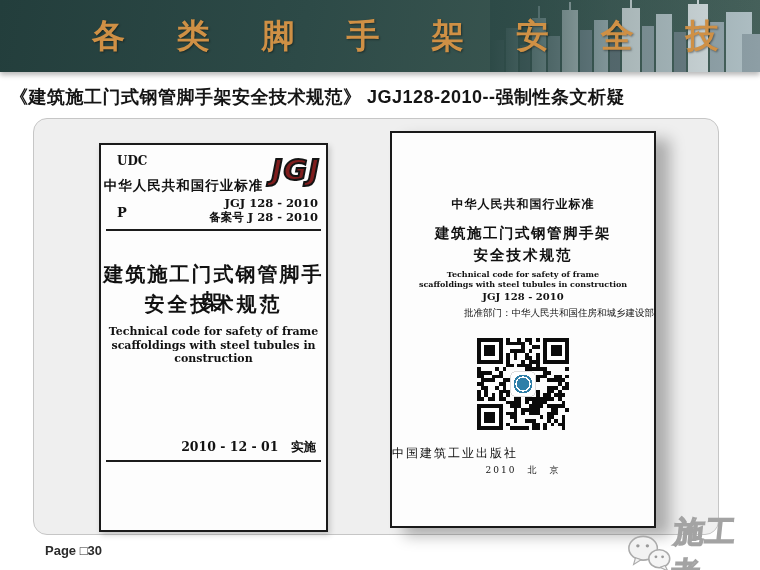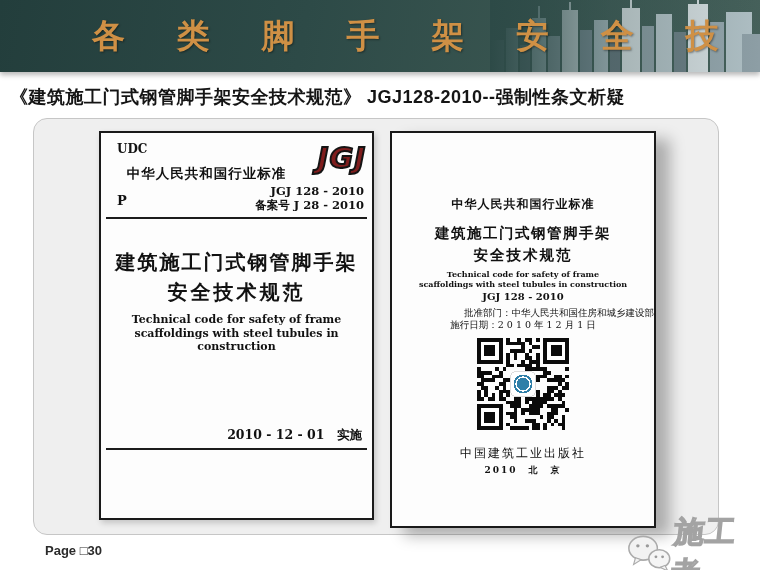--- a/index.html
+++ b/index.html
@@ -21,21 +21,21 @@
   .subtitle{position:absolute;left:0;top:85px;width:760px;text-align:left;
             font-size:18px;font-weight:bold;color:#151515;letter-spacing:.5px;margin-left:10px;}
 
   
   .panel{position:absolute;left:33px;top:118px;width:684px;height:415px;
          background:#efefef;border:1px solid #c6c6c6;border-radius:14px;}
 
   
   .book{position:absolute;background:#fdfdfd;border:2px solid #1a1a1a;box-sizing:border-box;
         font-family:"DejaVu Serif","Liberation Serif",serif;color:#111;}
-  .book-left{left:65px;top:12px;width:275px;height:389px;box-shadow:2px 3px 6px rgba(0,0,0,.18);}
+  .book-left{left:65px;top:24px;width:229px;height:389px;box-shadow:2px 3px 6px rgba(0,0,0,.18);}
   .book-right{left:356px;top:12px;width:266px;height:397px;box-shadow:14px 8px 14px rgba(0,0,0,.28);}
   .book span{position:absolute;display:block;}
 
   
   .lb-udc{left:16px;top:9px;font-size:12px;font-weight:bold;}
   .lb-std{left:0;right:60px;top:32px;text-align:center;font-size:13.5px;font-weight:bold;letter-spacing:1px;}
   .lb-logo{right:6px;top:8px;font-size:29px;font-weight:900;font-style:italic;
            font-family:"DejaVu Sans","Liberation Sans",sans-serif;color:#7f1d1d;
            -webkit-text-stroke:2px #141414;letter-spacing:1px;}
   .lb-code{right:8px;top:51px;font-size:11.5px;font-weight:bold;}
@@ -55,22 +55,22 @@
   
   .rb-std{left:0;right:0;top:63px;text-align:center;font-size:12px;font-weight:bold;letter-spacing:1px;}
   .rb-title1{left:0;right:0;top:91px;text-align:center;font-size:14.5px;font-weight:bold;letter-spacing:1.5px;}
   .rb-title2{left:0;right:0;top:113px;text-align:center;font-size:14.5px;font-weight:bold;letter-spacing:2px;}
   .rb-en1{left:0;right:0;top:136px;text-align:center;font-size:8px;font-weight:bold;}
   .rb-en2{left:0;right:0;top:146px;text-align:center;font-size:8px;font-weight:bold;}
   .rb-code{left:0;right:0;top:158px;text-align:center;font-size:10px;font-weight:bold;}
   .rb-approval{left:0;right:0;top:174px;text-align:right;font-size:9.5px;}
   .rb-effective{left:0;right:0;top:186px;text-align:center;font-size:9.5px;}
   .rb-qr{position:absolute;left:50%;top:205px;margin-left:-47px;}
-  .rb-publisher{left:0;right:0;top:312px;text-align:center;font-size:12px;letter-spacing:2px;}
-  .rb-year{left:0;right:0;top:331px;text-align:center;font-size:9px;font-weight:bold;letter-spacing:2px;}
+  .rb-publisher{left:0;right:0;top:312px;font-size:12px;letter-spacing:2px;}
+  .rb-year{left:0;right:0;top:331px;text-align:center;font-size:9px;font-weight:normal;letter-spacing:2px;}
 
   
   .page-label{position:absolute;left:45px;top:543px;font-size:13px;font-weight:bold;
               color:#2b2b2b;}
   .watermark{position:absolute;left:626px;top:512px;display:flex;align-items:center;z-index:3;}
   .watermark-text{font-size:30px;font-weight:bold;color:#ececec;
                   -webkit-text-stroke:1.2px #a3a3a3;transform:skewX(-6deg);
                   font-family:"DejaVu Sans","Liberation Sans",sans-serif;letter-spacing:1px;}
 </style>
 </head>
@@ -134,21 +134,20 @@
     </div>
 
     <div class="book book-right">
       <span class="rb-std">中华人民共和国行业标准</span>
       <span class="rb-title1">建筑施工门式钢管脚手架</span>
       <span class="rb-title2">安全技术规范</span>
       <span class="rb-en1">Technical code for safety of frame</span>
       <span class="rb-en2">scaffoldings with steel tubules in construction</span>
       <span class="rb-code">JGJ 128 - 2010</span>
       <span class="rb-approval">批准部门：中华人民共和国住房和城乡建设部</span>
-      <span class="rb-effective">施行日期：2 0 1 0 年 1 2 月 1 日</span>
       <svg class="rb-qr" width="94" height="92" viewBox="0 0 25 25" shape-rendering="crispEdges">
           <rect x="8" y="0" width="1" height="1" fill="#0b0b0b"></rect>
           <rect x="11" y="0" width="1" height="1" fill="#0b0b0b"></rect>
           <rect x="13" y="0" width="1" height="1" fill="#0b0b0b"></rect>
           <rect x="14" y="0" width="1" height="1" fill="#0b0b0b"></rect>
           <rect x="16" y="0" width="1" height="1" fill="#0b0b0b"></rect>
           <rect x="8" y="1" width="1" height="1" fill="#0b0b0b"></rect>
           <rect x="9" y="1" width="1" height="1" fill="#0b0b0b"></rect>
           <rect x="10" y="1" width="1" height="1" fill="#0b0b0b"></rect>
           <rect x="11" y="1" width="1" height="1" fill="#0b0b0b"></rect>

